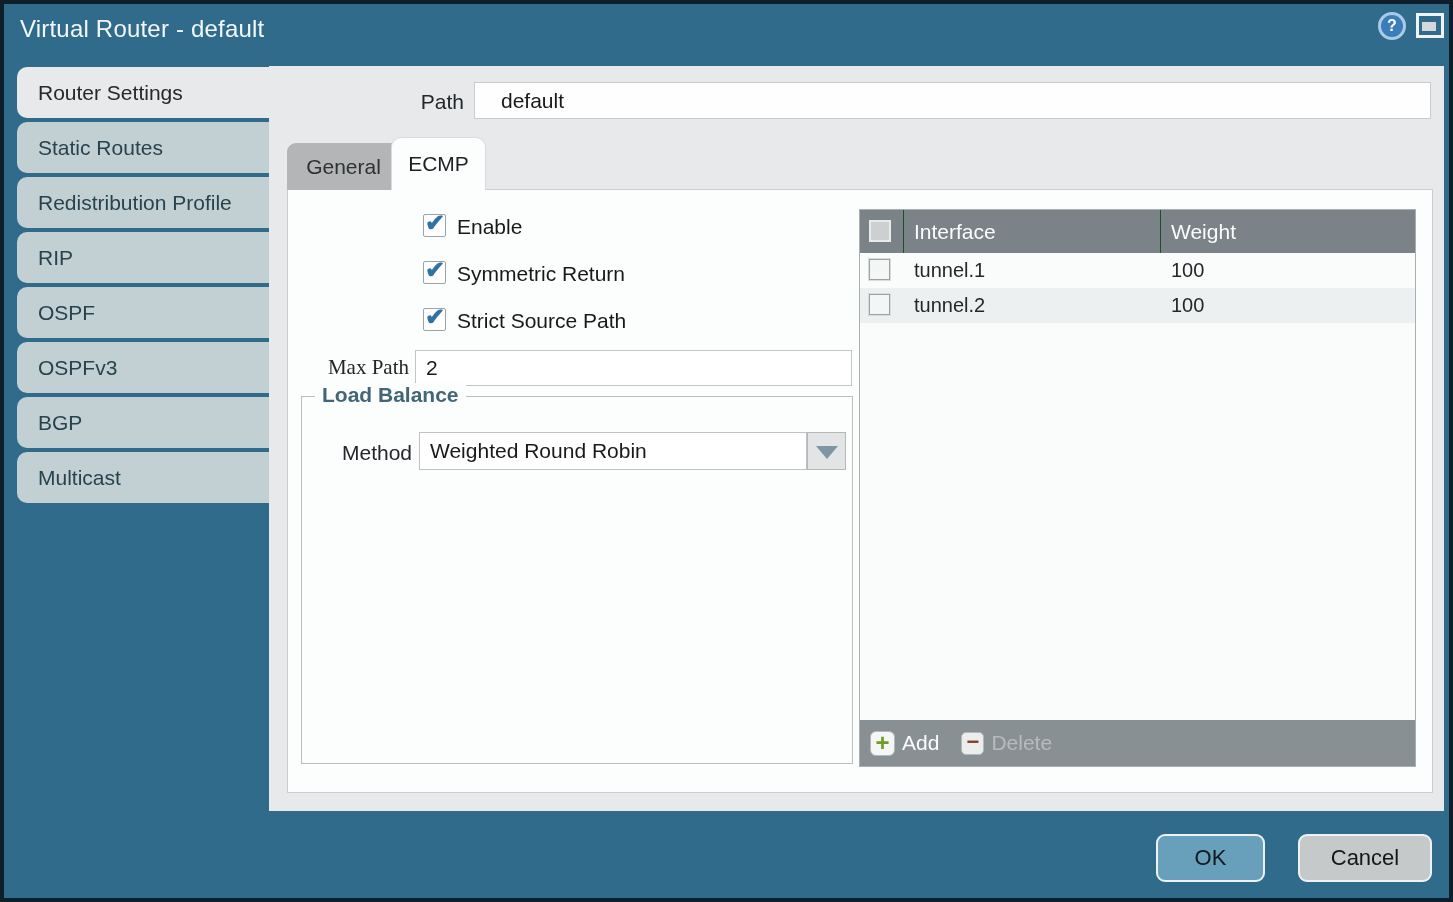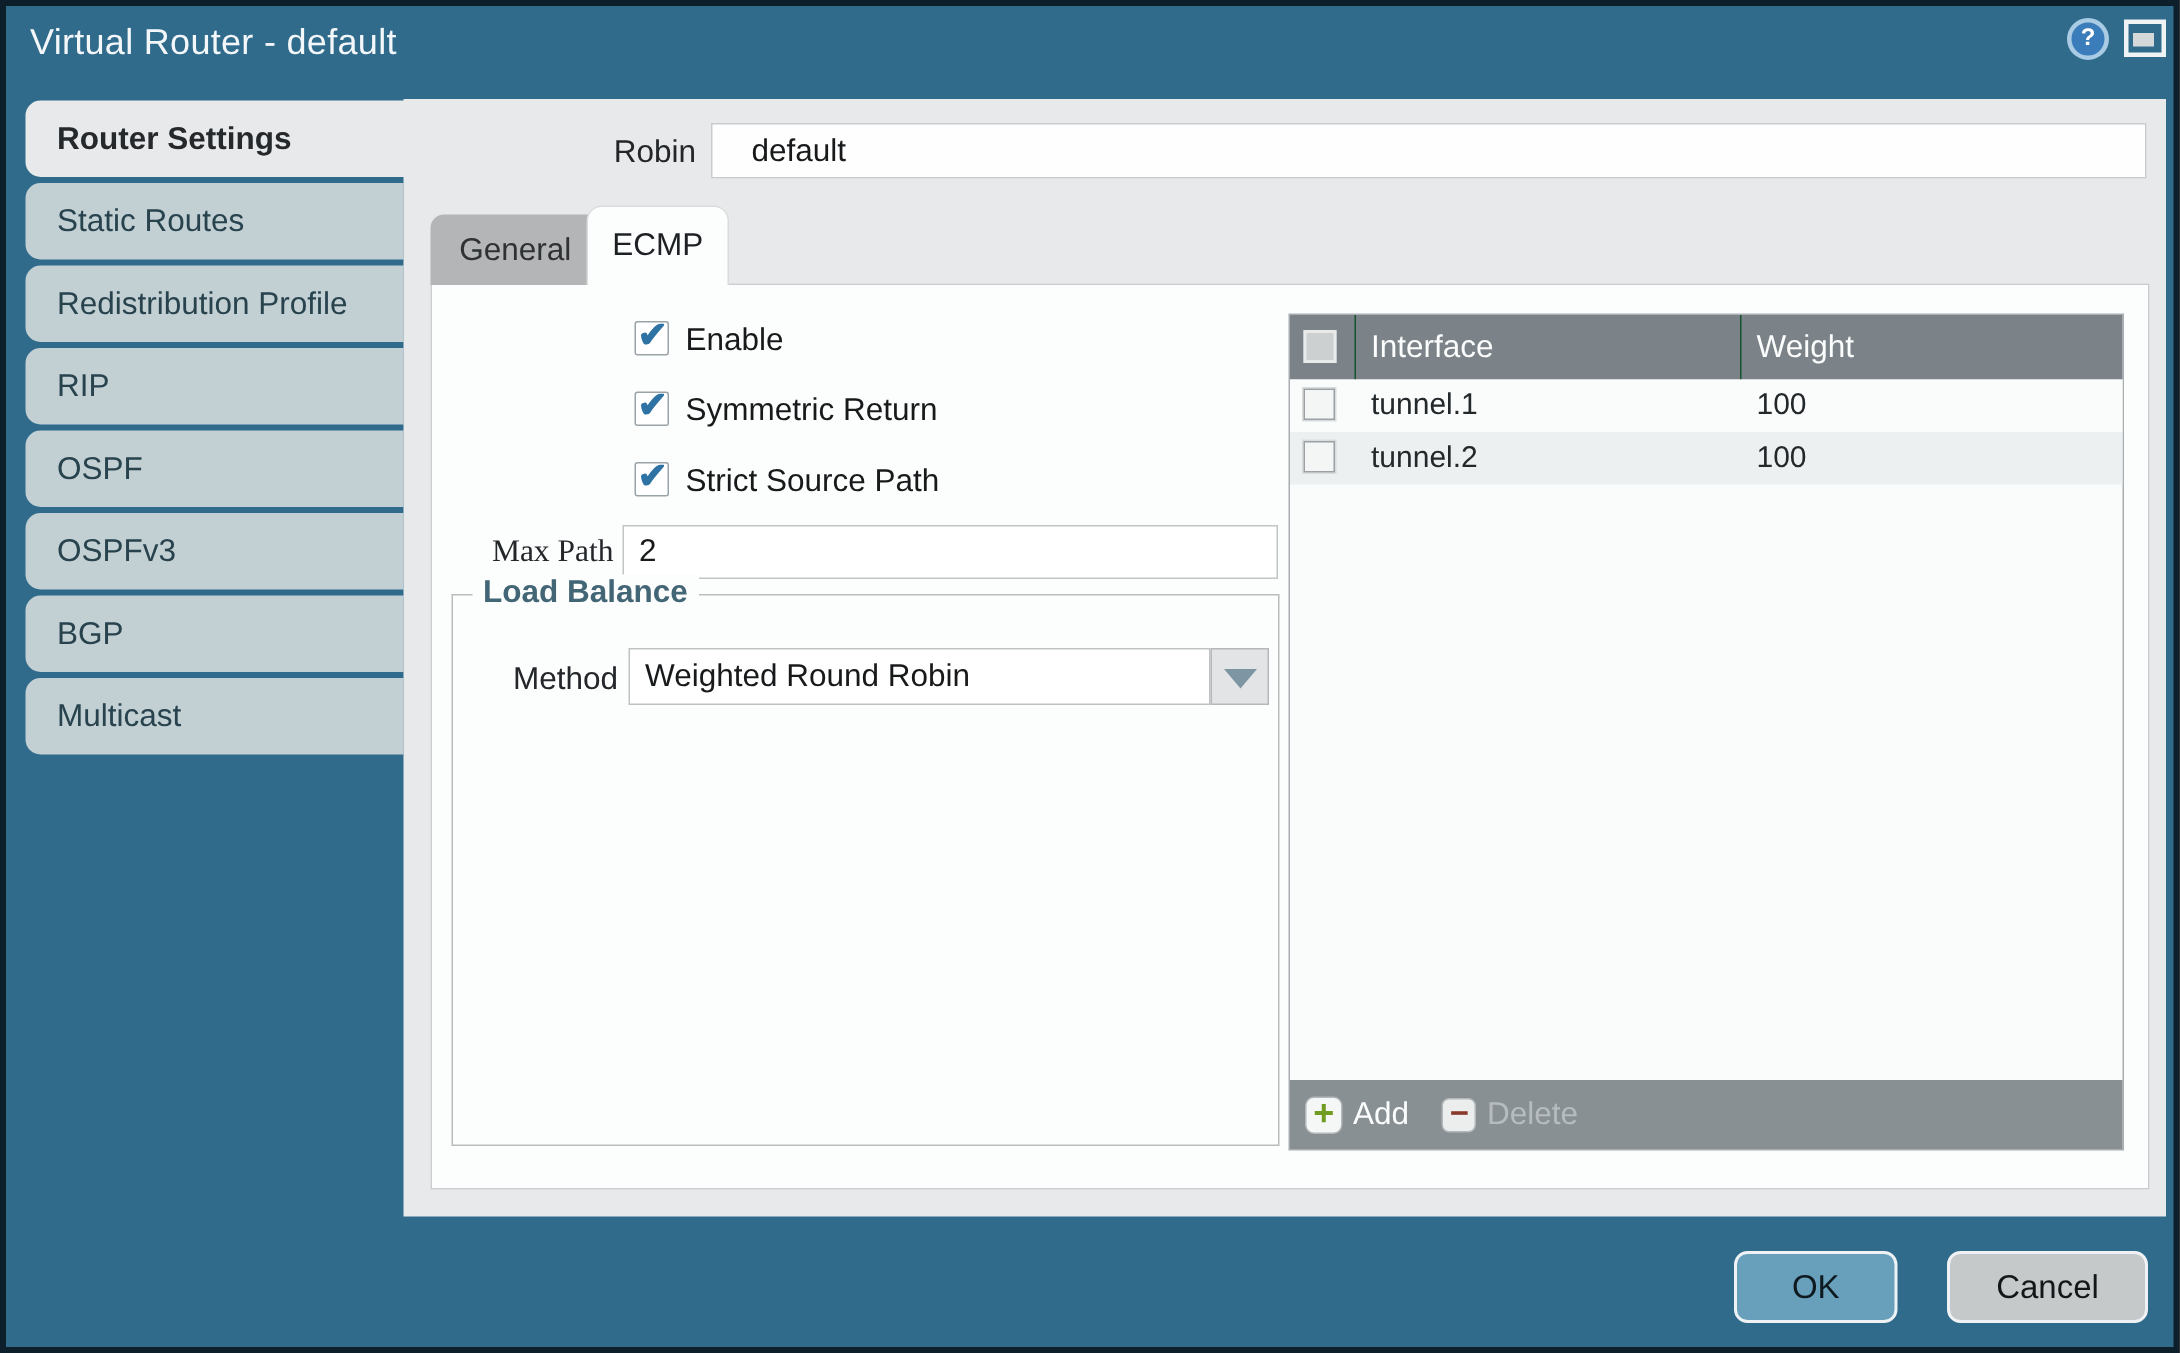--- a/index.html
+++ b/index.html
@@ -24,21 +24,21 @@
     position:absolute; left:1412px; top:9px; width:28px; height:25px;
     border:3px solid #f0f3f4; background:transparent; cursor:pointer;
   }
   .win-icon .inner { position:absolute; left:3px; top:6px; width:14px; height:9px; background:#d4d8d9; }
   
   .side-item {
     position:absolute; left:13px; width:252px; height:51px;
     background:#c2d0d3; border-radius:10px 0 0 10px;
     font-size:21px; color:#28434e; line-height:51px; padding-left:21px; cursor:pointer;
   }
-  .side-item.selected { background:#e8e9ea; color:#25292c; width:258px; z-index:2;font-weight:bold; }
+  .side-item.selected { background:#e8e9ea; color:#25292c; width:258px; z-index:2; }
   
   .panel { position:absolute; left:265px; top:62px; width:1175px; height:745px; background:#e8e9ea; z-index:1; }
   .name-label { position:absolute; left:270px; top:80px; width:190px; height:36px; line-height:36px; text-align:right; font-size:21px; color:#23272a; }
   .name-input {
     position:absolute; left:470px; top:78px; width:957px; height:37px;
     background:#fefefe; border:1px solid #c9cbcc; font-size:21px; padding-left:26px;
     font-family:"Liberation Sans", sans-serif; color:#17191b;
   }
   
   .tab { position:absolute; top:139px; height:47px; border-radius:9px 9px 0 0; text-align:center; font-size:21px; cursor:pointer; z-index:3; }
@@ -102,21 +102,21 @@
     <div class="side-item" style="top:118px">Static Routes</div>
     <div class="side-item" style="top:173px">Redistribution Profile</div>
     <div class="side-item" style="top:228px">RIP</div>
     <div class="side-item" style="top:283px">OSPF</div>
     <div class="side-item" style="top:338px">OSPFv3</div>
     <div class="side-item" style="top:393px">BGP</div>
     <div class="side-item" style="top:448px">Multicast</div>
 
     <div class="panel"></div>
 
-    <div class="name-label" style="z-index:2">Robin</div>
+    <div class="name-label" style="z-index:2">Path</div>
     <input class="name-input" style="z-index: 2;" value="default">
 
     <div class="tab tab-general">General</div>
     <div class="tab tab-ecmp">ECMP</div>
     <div class="tab-panel"></div>
 
     <div class="cbx" style="left:419px; top:210px; z-index:3">
       <span class="mark">✔</span>
     </div>
     <div class="cbx-label" style="top:211px; z-index:3">Enable</div>

